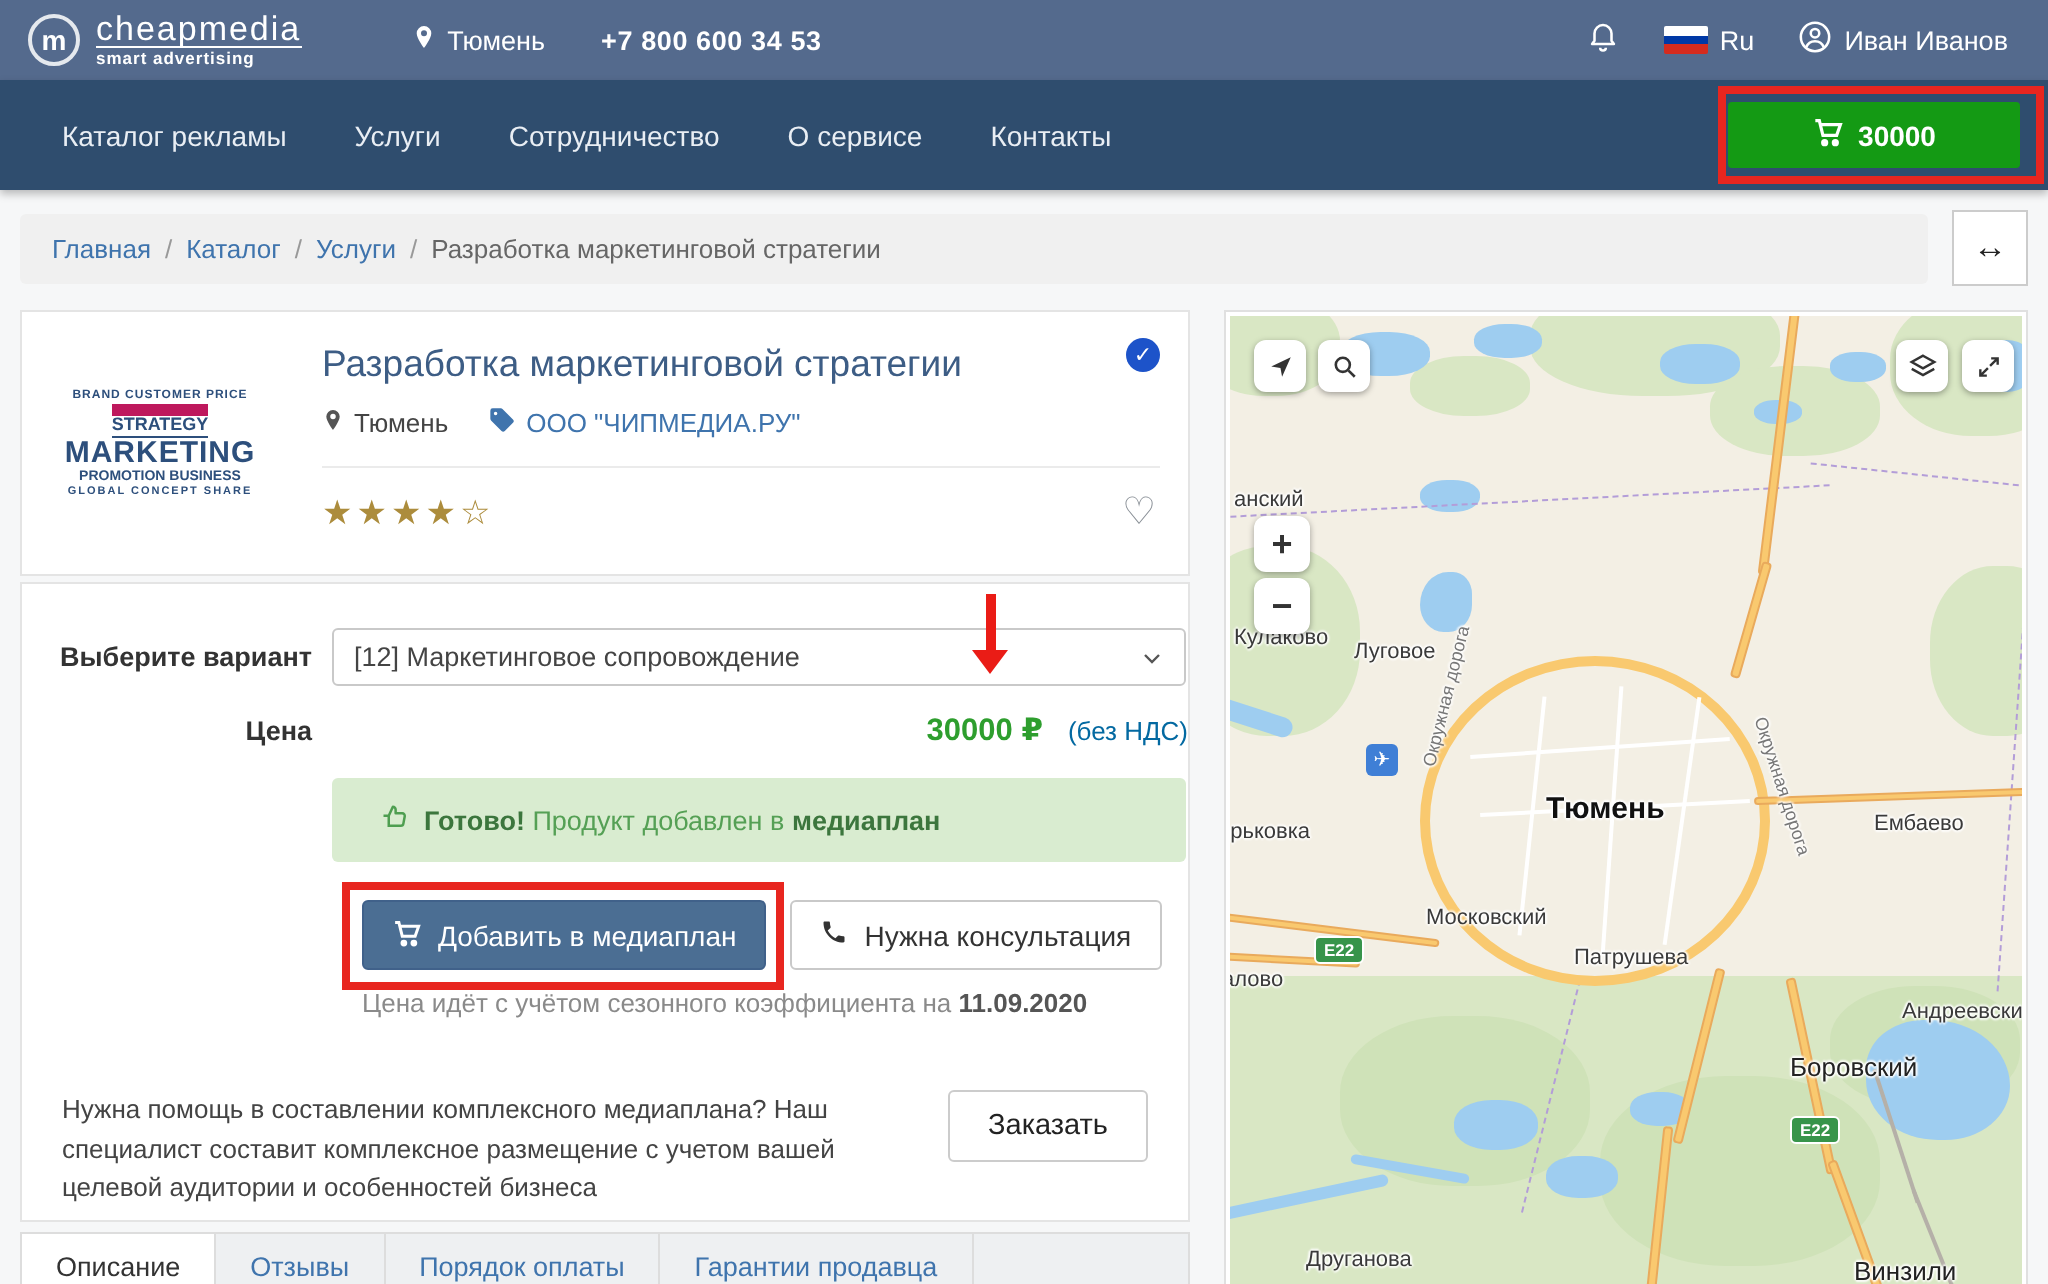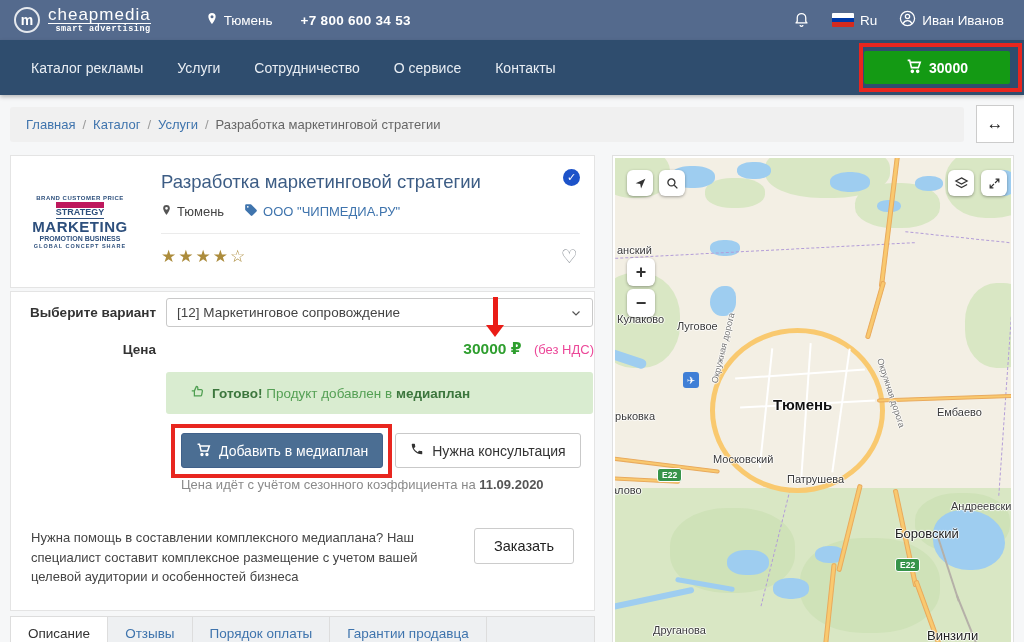--- a/index.html
+++ b/index.html
@@ -5,21 +5,21 @@
   * { margin:0; padding:0; box-sizing:border-box; }
   html,body { width:1024px; height:642px; overflow:hidden; }
   body { font-family:"Liberation Sans","DejaVu Sans",sans-serif; background:#f6f7f8; position:relative; }
 
   
   .topbar { height:40px; background:#546a8d; display:flex; align-items:center; color:#fff; padding:0 14px; }
   .logo { display:flex; align-items:center; gap:8px; }
   .logo-circle { width:26px; height:26px; border:2px solid rgba(255,255,255,.85); border-radius:50%;
                  display:flex; align-items:center; justify-content:center; font-size:14px; font-weight:bold; }
   .logo-name { font-size:17px; letter-spacing:1px; border-bottom:1px solid #fff; line-height:1.05; }
-  .logo-tag { font-size:8.5px; font-weight:bold; text-align:right; letter-spacing:.5px;font-family:Liberation Mono, monospace; }
+  .logo-tag { font-size:8.5px; font-weight:bold; text-align:left; letter-spacing:.5px; }
   .top-city { display:flex; align-items:center; gap:6px; margin-left:55px; font-size:13.5px; }
   .top-phone { margin-left:28px; font-size:13.5px; font-weight:bold; letter-spacing:.3px; }
   .top-right { margin-left:auto; display:flex; align-items:center; gap:22px; padding-right:6px; }
   .flag { width:22px; height:14px; display:inline-block; border-radius:1px; overflow:hidden; }
   .flag div { height:33.34%; }
   .f-w{background:#fff}.f-b{background:#0039a6}.f-r{background:#d52b1e}
   .lang-wrap,.user-wrap { display:flex; align-items:center; gap:6px; font-size:13.5px; }
 
   
   .navbar { height:55px; background:#2f4d6e; display:flex; align-items:center; padding:0 14px; position:relative;
@@ -65,31 +65,31 @@
   .meta-seller { display:flex; align-items:center; gap:5px; color:#3f74ad; cursor:pointer; }
   .prod-divider { border-bottom:1px solid #ebebeb; margin-top:13px; }
   .stars-row { margin-top:11px; display:flex; align-items:center; }
   .stars-f { color:#ac8c3c; font-size:17px; letter-spacing:2px; }
   .stars-e { color:#ac8c3c; font-size:17px; }
   .fav { margin-left:auto; color:#8a9097; font-size:19px; cursor:pointer; margin-right:2px; }
   .vbadge { position:absolute; top:2px; right:0; width:17px; height:17px; background:#1d53c9; border-radius:50%;
             color:#fff; font-size:11px; display:flex; align-items:center; justify-content:center; }
 
   
-  .opt-card { margin-top:3px; height:320px; position:relative; padding-top:0; overflow:hidden; }
+  .opt-card { margin-top:3px; height:320px; position:relative; padding-top:16px; overflow:hidden; }
   .frow { display:flex; align-items:center; margin-top:6px; }
   .flabel { width:145px; text-align:right; font-size:13.5px; font-weight:bold; color:#333; flex:none; }
   .fctrl { margin-left:10px; }
   .select { border:1px solid #c9c9c9; border-radius:3px; height:29px; display:flex; align-items:center;
             padding:0 10px; font-size:13.5px; color:#444; background:#fff; cursor:pointer; }
   .select .chev { margin-left:auto; display:flex; }
   .sel-variant { width:427px; }
   .sel-period { width:125px; }
   .price-val { color:#2e9e2e; font-weight:bold; font-size:15.5px; }
-  .price-vat { color:#ec4899; font-size:13px; margin-left:8px;margin-top:36px; }
+  .price-vat { color:#0369a1; font-size:13px; margin-left:8px;margin-top:36px; }
   .alert { margin:14px 0 0 155px; width:427px; background:#d9ecd0; border-radius:3px; padding:12px 10px 12px 24px;
            font-size:13.5px; color:#55a055; display:flex; align-items:center; gap:7px; }
   .alert b { color:#3c763d; }
   .btn-row { display:flex; margin:19px 0 0 170px; gap:12px; align-items:center; }
   .add-wrap { position:relative; }
   .btn-add { background:#4b6e93; color:#fff; border:1px solid #40618a; border-radius:3px; height:35px; padding:0 14px;
              font-size:14px; display:flex; align-items:center; gap:8px; cursor:pointer; font-family:"Liberation Sans",sans-serif; }
   .red-box-add { position:absolute; left:-10px; top:-9px; width:calc(100% + 19px); height:calc(100% + 19px);
                  border:4px solid #e8261f; z-index:5; pointer-events:none; }
   .btn-consult { background:#fff; color:#333; border:1px solid #c9c9c9; border-radius:3px; height:35px; padding:0 14px;

